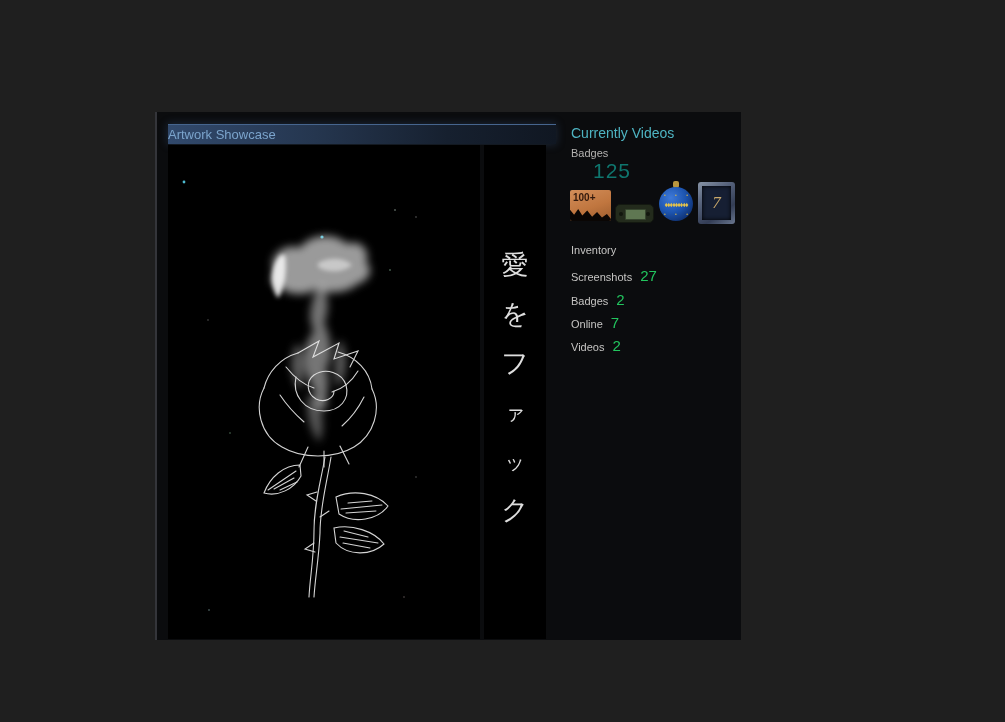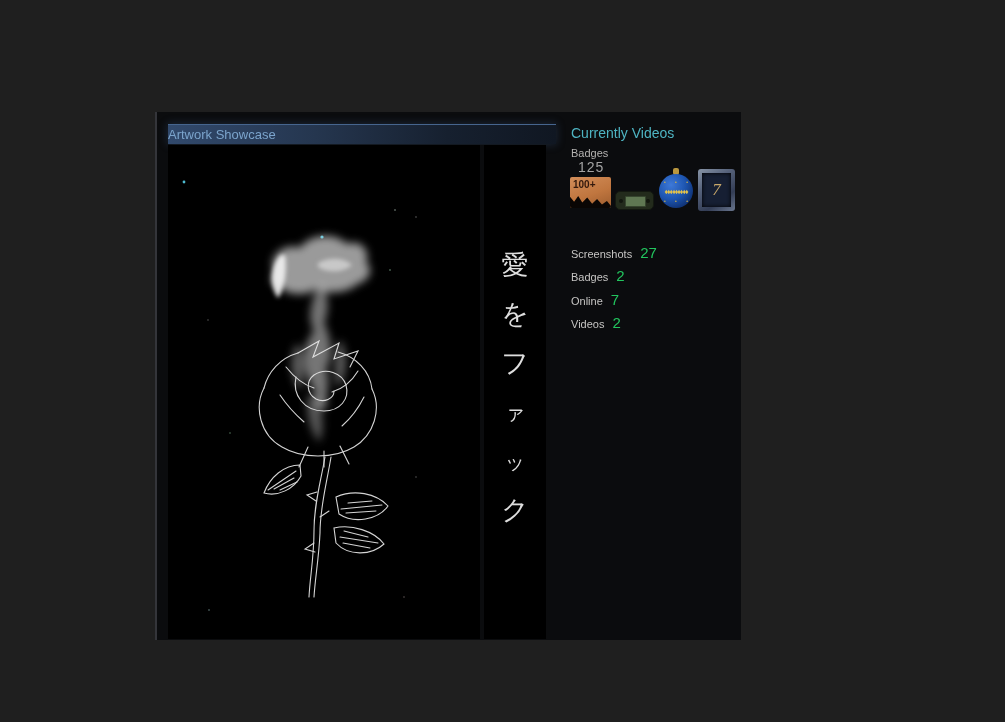--- a/index.html
+++ b/index.html
@@ -47,23 +47,23 @@
   
   .status-label{
     position:absolute;left:414px;top:13px;
     font-size:14px;color:var(--online,#4eb4c2);
   }
   .badges-row{
     position:absolute;left:414px;top:35px;
     display:flex;align-items:flex-start;flex-direction:column;
   }
   .badges-row .badges-label{font-size:11px;color:#b5b3b1;}
-  .badges-row .badges-count{font-size:14px;color:#a3a3a3;margin-left:7px;letter-spacing:1px;}
+  .badges-row .badges-count{font-size:21px;color:#0f766e;margin-left:22px;letter-spacing:1px;}
   .badge-icons{
-    position:absolute;left:413px;top:56px;height:43px;
+    position:absolute;left:413px;top:69px;height:43px;
     display:flex;align-items:flex-end;gap:4px;
   }
   
   .badge-games{
     width:41px;height:31px;margin-bottom:3px;position:relative;
     background:linear-gradient(160deg,#d28d59 0%,var(--badge_orange,#c0763f) 55%,#9c5c2e 100%);
     border-radius:2px;overflow:hidden;
   }
   .badge-games .badge-games-text{
     position:absolute;left:3px;top:2px;
@@ -249,20 +249,24 @@
     </div>
     <div class="badge-level">
       <div class="badge-level-inner">
         <span class="badge-level-number">7</span>
       </div>
     </div>
   </div>
 
   <div class="stats-list">
     <div class="stat-row">
+      <span class="stat-label">Inventory</span>
+      <span class="stat-value"></span>
+    </div>
+    <div class="stat-row">
       <span class="stat-label">Screenshots</span>
       <span class="stat-value">27</span>
     </div>
     <div class="stat-row">
       <span class="stat-label">Badges</span>
       <span class="stat-value">2</span>
     </div>
     <div class="stat-row">
       <span class="stat-label">Online</span>
       <span class="stat-value">7</span>

